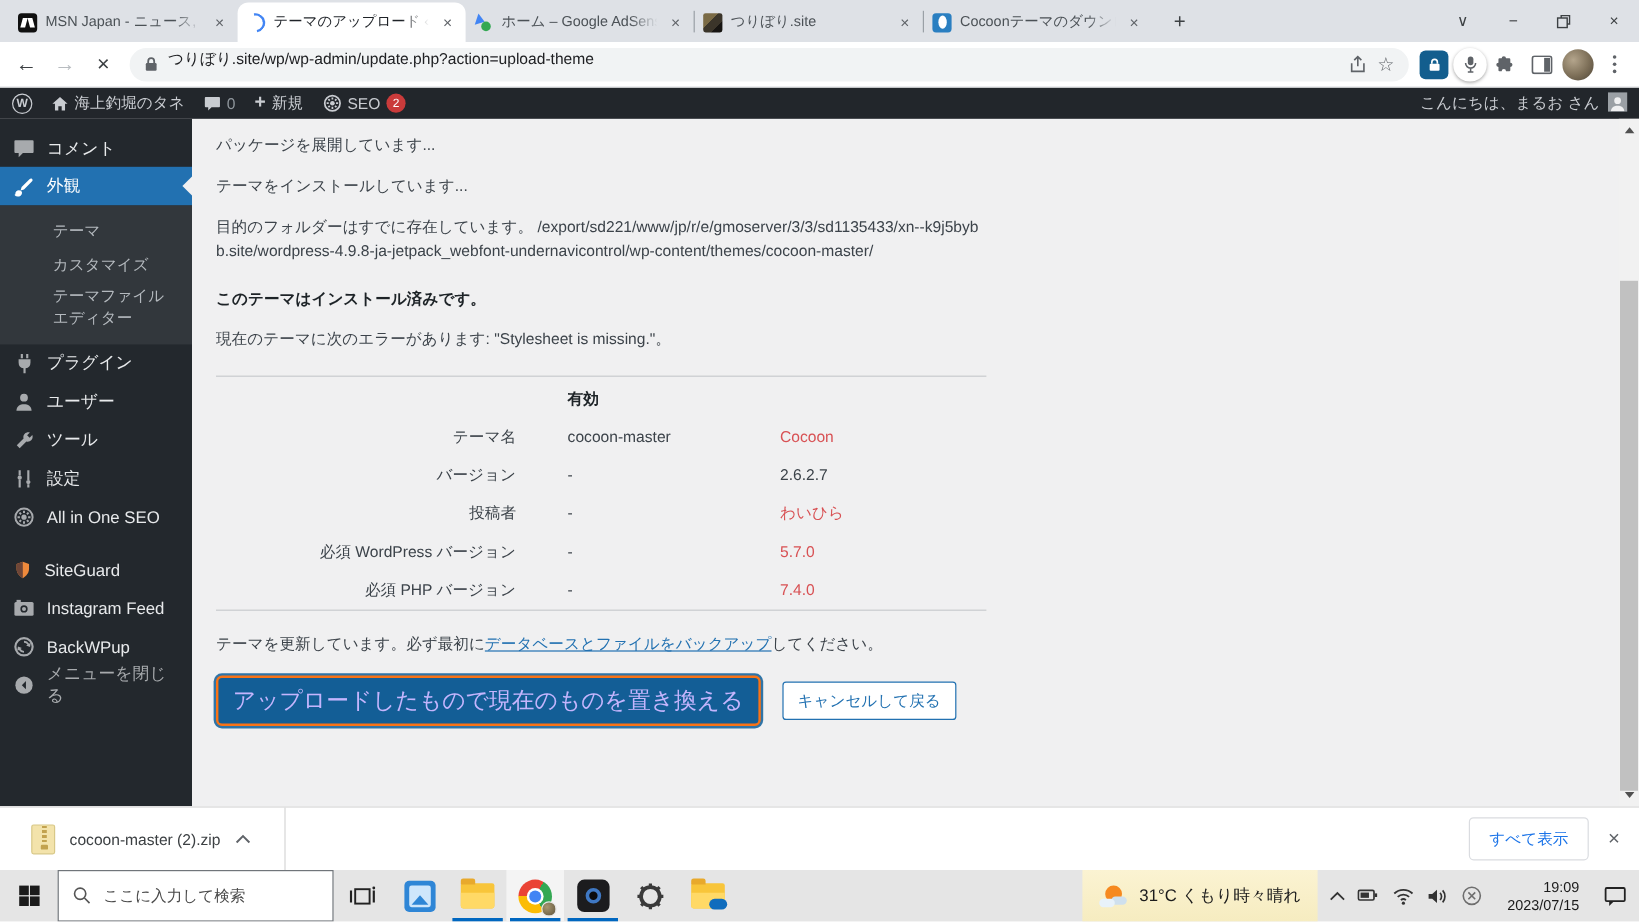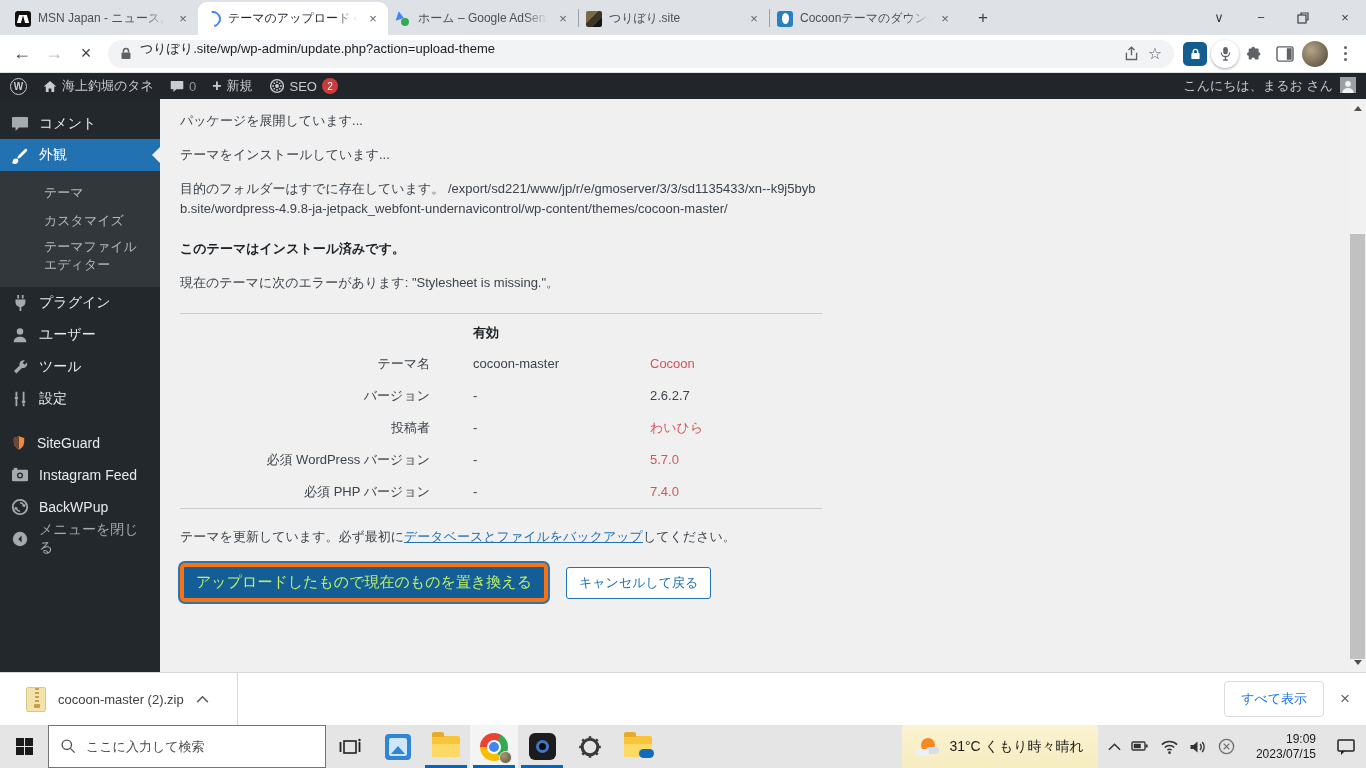--- a/index.html
+++ b/index.html
@@ -69,21 +69,21 @@
   .cmp{width:642px;border-top:1px solid #c9cbce;border-bottom:1px solid #c9cbce;margin:20px 0 0}
   .cmp-row{display:grid;grid-template-columns:250px 177px 215px;padding:6px 0}
   .cmp-row.head{padding:9px 0 5px;font-weight:bold;color:#1d2327}
   .cmp-label{text-align:right;padding-right:0}
   .cmp-c2{padding-left:43px}
   .cmp-c3{padding-left:43px}
   .red{color:#d85154}
   .note{margin-top:18px !important}
   a.wplink{color:#2271b1;text-decoration:underline;cursor:pointer}
   .btnrow{margin-top:16px;display:flex;gap:18px;align-items:center}
-  .btn-primary{background:#135e96;color:#bef264;font-size:15px;padding:6px 12px;border:4px solid #f97316;box-shadow:0 0 0 2px #2f74a7;border-radius:5px;cursor:pointer}
+  .btn-primary{background:#135e96;color:#c4b5fd;font-size:19px;padding:6px 12px;border:2px solid #f97316;box-shadow:0 0 0 2px #2f74a7;border-radius:5px;cursor:pointer}
   .btn-secondary{background:#fff;color:#2271b1;font-size:13px;padding:6px 12px;border:1px solid #2271b1;border-radius:3px;cursor:pointer}
 
   .pg-scroll{position:absolute;right:0;top:26px;bottom:0;width:17px;background:#f1f1f1}
   .pg-up,.pg-down{position:absolute;left:0;width:17px;height:17px;display:flex;align-items:center;justify-content:center}
   .pg-up{top:0}.pg-down{bottom:0}
   .tri-up{width:0;height:0;border:4px solid transparent;border-bottom:5px solid #505050;margin-bottom:2px}
   .tri-down{width:0;height:0;border:4px solid transparent;border-top:5px solid #505050;margin-top:2px}
   .pg-thumb{position:absolute;left:1px;width:15px;top:135px;height:425px;background:#c1c1c1}
 
   
@@ -96,21 +96,21 @@
   .dlsep{position:absolute;left:237px;top:0;bottom:0;width:1px;background:#d6d6d6}
   .dl-right{margin-left:auto;display:flex;align-items:center;gap:16px;padding-right:16px}
   .showall{background:#fff;border:1px solid #dadce0;border-radius:4px;color:#1a73e8;font-size:13px;padding:8px 16px;cursor:pointer}
   .dlclose{font-size:17px;color:#5f6368}
 
   
   .taskbar{height:43px;background:#e5e5e5;display:flex;align-items:stretch}
   .tb-start{width:48px;display:flex;align-items:center;justify-content:center}
   .winlogo{display:grid;grid-template-columns:8px 8px;grid-template-rows:8px 8px;gap:1px}
   .winlogo i{background:#1b1b1b}
-  .tb-search{width:278px;background:#fff;border:1px solid #70757a;display:flex;align-items:center;gap:9px;padding:0 11px;font-size:13px;color:#4a4a4a}
+  .tb-search{width:230px;background:#fff;border:1px solid #70757a;display:flex;align-items:center;gap:9px;padding:0 11px;font-size:13px;color:#4a4a4a}
   .tb-cell{width:48px;display:flex;align-items:center;justify-content:center;position:relative}
   .tb-cell.open::after{content:"";position:absolute;bottom:0;left:3px;right:3px;height:3px;background:#0067c0}
   .tb-cell.focused{background:#f4f4f4}
   .chromeball{width:28px;height:28px;border-radius:50%;background:conic-gradient(from 30deg,#34a853 0 120deg,#fbbc05 0 240deg,#ea4335 0 360deg);position:relative}
   .chromeball::before{content:"";position:absolute;left:7px;top:7px;width:14px;height:14px;border-radius:50%;background:#fff}
   .chromeball::after{content:"";position:absolute;left:9px;top:9px;width:10px;height:10px;border-radius:50%;background:#4285f4}
   .chromebadge{position:absolute;right:6px;bottom:4px;width:13px;height:13px;border-radius:50%;background:radial-gradient(circle at 35% 35%,#a8976f,#5d523c);border:1px solid #e5e5e5}
   .photosapp{width:26px;height:26px;border-radius:4px;background:#2f86d6;position:relative}
   .photosapp::before{content:"";position:absolute;inset:4px;background:#cfe6fb;border-radius:2px}
   .photosapp::after{content:"";position:absolute;left:6px;bottom:6px;border-left:7px solid transparent;border-right:7px solid transparent;border-bottom:8px solid #2f86d6}
@@ -324,20 +324,30 @@
       </div>
       <div class="mi">
         <svg width="18" height="18" viewBox="0 0 20 20">
             <g stroke="currentColor" stroke-width="2" fill="none">
               <path d="M6 2v5M6 11v7M14 2v9M14 15v3"></path>
             </g>
             <circle cx="6" cy="9" r="2" fill="currentColor"></circle>
             <circle cx="14" cy="13" r="2" fill="currentColor"></circle>
           </svg>
         <span>設定</span>
+      </div>
+      <div class="mi">
+        <svg width="18" height="18" viewBox="0 0 20 20">
+            <circle cx="10" cy="10" r="8" fill="none" stroke="currentColor" stroke-width="1.8"></circle>
+            <circle cx="10" cy="10" r="2.4" fill="currentColor"></circle>
+            <g stroke="currentColor" stroke-width="1.8">
+              <path d="M10 4v2.2M10 13.8V16M4 10h2.2M13.8 10H16M5.8 5.8l1.5 1.5M12.7 12.7l1.5 1.5M14.2 5.8l-1.5 1.5M7.3 12.7l-1.5 1.5"></path>
+            </g>
+          </svg>
+        <span>All in One SEO</span>
       </div>
       <div class="gap-sep"></div>
       <div class="mi">
         <svg width="16" height="18" viewBox="0 0 20 20">
             <path fill="#ef8a3c" d="M10 1.5l6.5 2.2v5.1c0 4.2-2.6 7.4-6.5 9.7-3.9-2.3-6.5-5.5-6.5-9.7V3.7z"></path>
             <path fill="#6e4638" d="M10 1.5L3.5 3.7v5.1c0 4.2 2.6 7.4 6.5 9.7z"></path>
           </svg>
         <span>SiteGuard</span>
       </div>
       <div class="mi">

